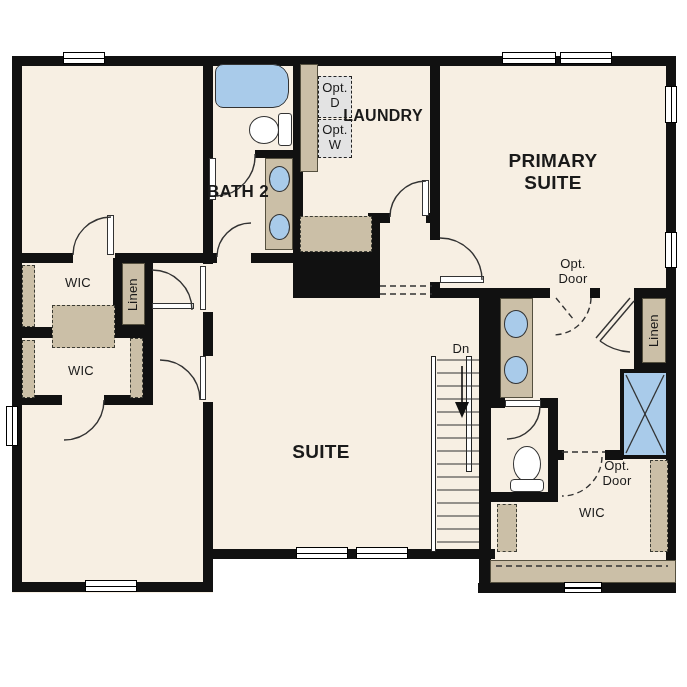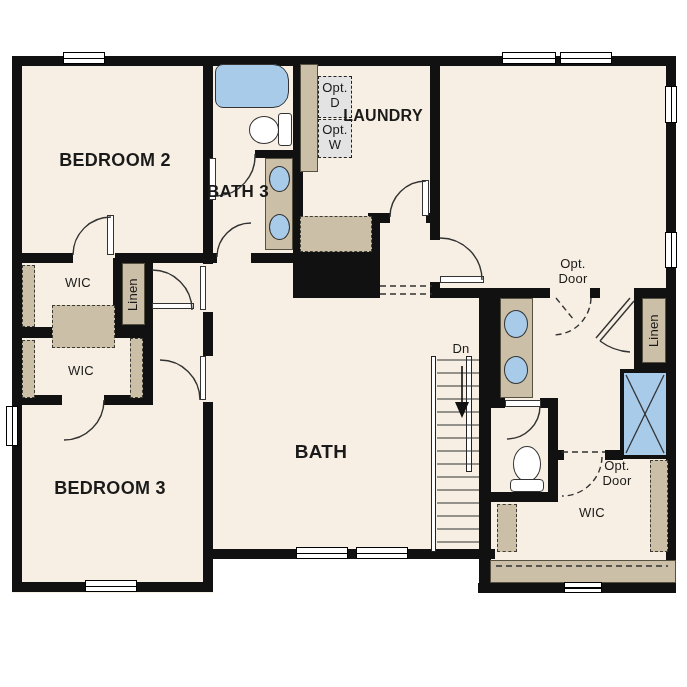--- a/index.html
+++ b/index.html
@@ -180,25 +180,24 @@
     <g stroke="#111" stroke-width="1.6" fill="#111">
       <path d="M462,366 L462,404"></path>
       <path d="M455,402 L469,402 L462,418 Z" stroke-width="0"></path>
     </g>
     <g stroke="#333" stroke-width="1.3">
       <path d="M626,375 L664,453"></path>
       <path d="M664,375 L626,453"></path>
     </g>
   </svg>
 
-  <div class="lbl big" style="left:40px;top:150px;width:150px;">BEDROOM 2</div>
-  <div class="lbl big" style="left:35px;top:478px;width:150px;">BEDROOM 3</div>
-  <div class="lbl med" style="left:207px;top:182px;width:62px;font-size:17px;">BATH 3</div>
+  <div class="lbl med" style="left:207px;top:182px;width:62px;font-size:17px;">BATH 2</div>
   <div class="lbl med" style="left:338px;top:107px;width:90px;">LAUNDRY</div>
-  <div class="lbl big" style="left:291px;top:441px;width:60px;font-size:19px;">BATH</div>
+  <div class="lbl big" style="left:488px;top:150px;width:130px;font-size:19px;">PRIMARY SUITE</div>
+  <div class="lbl big" style="left:291px;top:441px;width:60px;font-size:19px;">SUITE</div>
   <div class="lbl sm" style="left:58px;top:275px;width:40px;">WIC</div>
   <div class="lbl sm" style="left:61px;top:363px;width:40px;">WIC</div>
   <div class="lbl sm" style="left:572px;top:505px;width:40px;">WIC</div>
   <div class="lbl sm rot" style="left:103px;top:287px;width:60px;">Linen</div>
   <div class="lbl sm rot" style="left:624px;top:323px;width:60px;">Linen</div>
   <div class="lbl sm" style="left:318px;top:80px;width:34px;">Opt. D</div>
   <div class="lbl sm" style="left:318px;top:122px;width:34px;">Opt. W</div>
   <div class="lbl sm" style="left:550px;top:256px;width:46px;">Opt. Door</div>
   <div class="lbl sm" style="left:594px;top:458px;width:46px;">Opt. Door</div>
   <div class="lbl sm" style="left:448px;top:341px;width:26px;">Dn</div>

